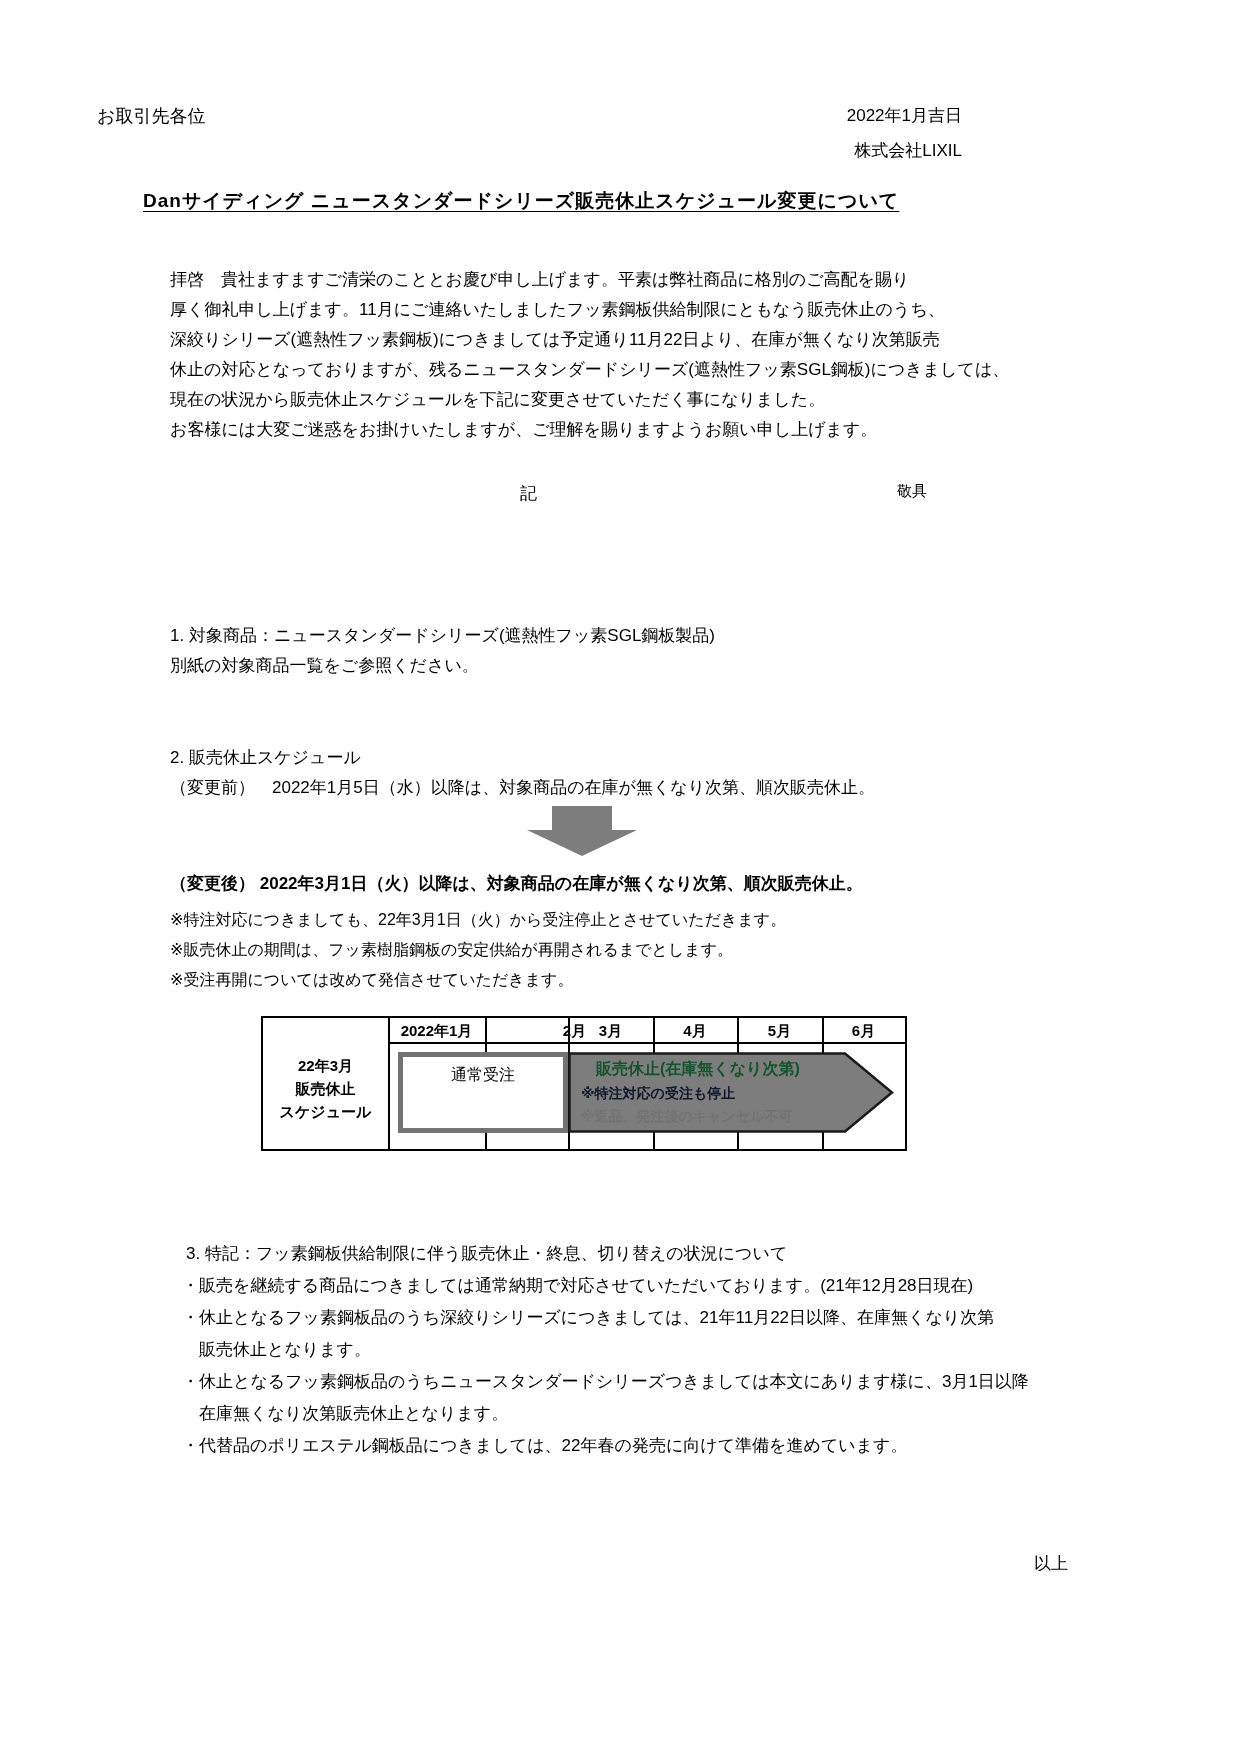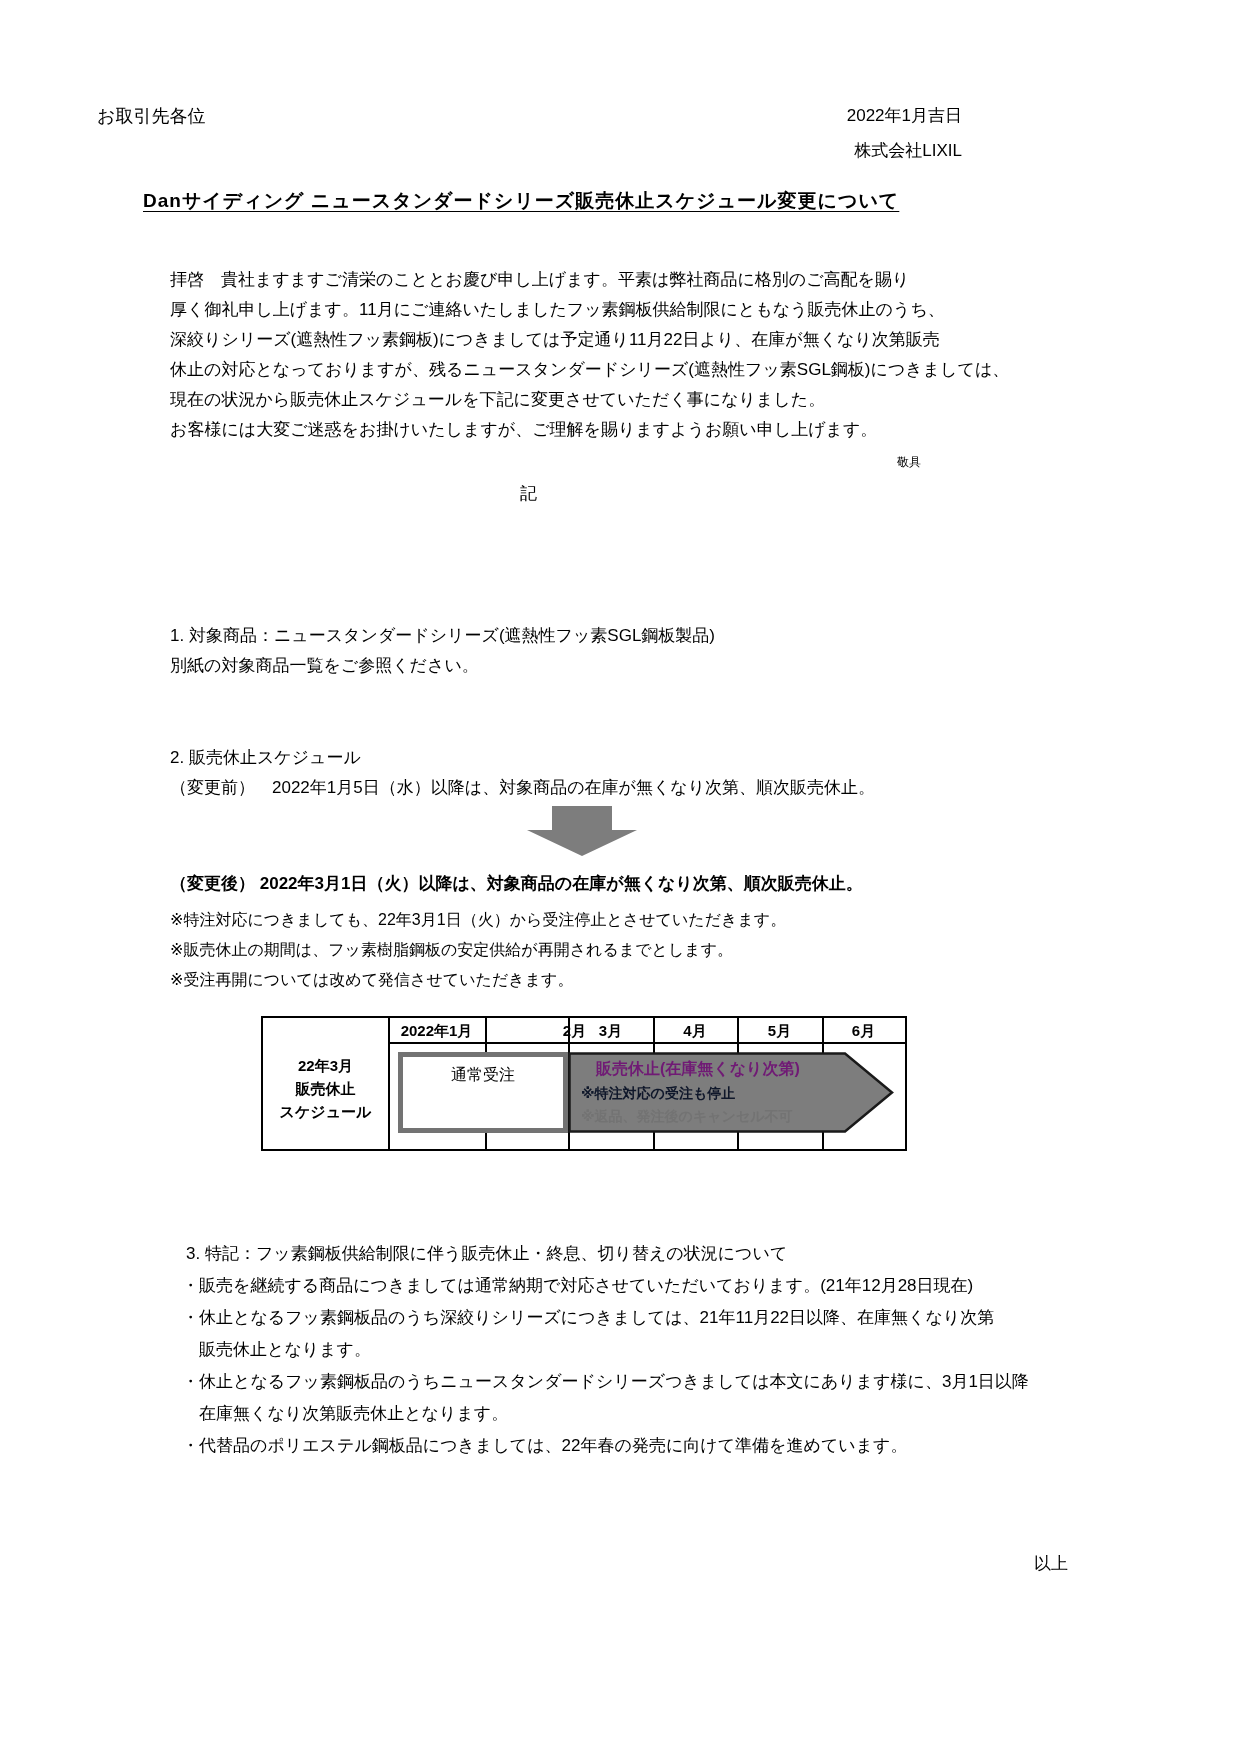--- a/index.html
+++ b/index.html
@@ -22,21 +22,21 @@
   .doc-title {
     left:143px; top:188px;
     font-size:19px; font-weight:bold;
     text-decoration:underline; text-underline-offset:4px;
     letter-spacing:1px;
   }
 
   .body-par { left:170px; top:265px; font-size:17px; line-height:30px; }
   .body-par div { white-space:nowrap; }
 
-  .keigu { left:897px; top:454px; font-size:12px; }
+  .keigu { left:897px; top:482px; font-size:15px; }
   .ki    { left:520px; top:482px; font-size:17px; letter-spacing:2px; }
 
   .s1 { left:170px; top:621px; font-size:17px; line-height:30px; }
   .s2h      { left:170px; top:746px; font-size:17px; }
   .s2before { left:170px; top:776px; font-size:17px; }
   .s2after  { left:170px; top:872px; font-size:17px; font-weight:bold; }
   .s2notes  { left:170px; top:905px; font-size:16px; line-height:30px; }
 
   .down-arrow { left:527px; top:806px; }
 
@@ -59,21 +59,21 @@
   .m4 { left:390px; width:84px; }
   .m5 { left:474px; width:85px; }
   .m6 { left:559px; width:83px; }
   .whitebox {
     position:absolute; left:135px; top:34px; width:170px; height:81px;
     background:#fff; border:5px solid #737373;
     text-align:center; font-size:16px; font-weight:normal; padding-top:8px;
     z-index:3;
   }
   .stop-arrow-svg { position:absolute; left:305px; top:34px; z-index:2; }
-  .stop1 { position:absolute; left:333px; top:41px; z-index:4; color:#701a75; font-size:16px; font-weight:bold; }
+  .stop1 { position:absolute; left:333px; top:41px; z-index:4; color:#14532d; font-size:16px; font-weight:bold; }
   .stop2 { position:absolute; left:318px; top:67px; z-index:4; color:#0f172a; font-size:14px; font-weight:bold; }
   .stop3 { position:absolute; left:318px; top:90px; z-index:4; color:#737373; font-size:14px; font-weight:bold; }
 
   .s3 { left:182px; top:1238px; font-size:17px; line-height:32px; }
   .ijou { left:1034px; top:1552px; font-size:17px; }
 </style>
 </head>
 <body>
 
 <div class="page">

